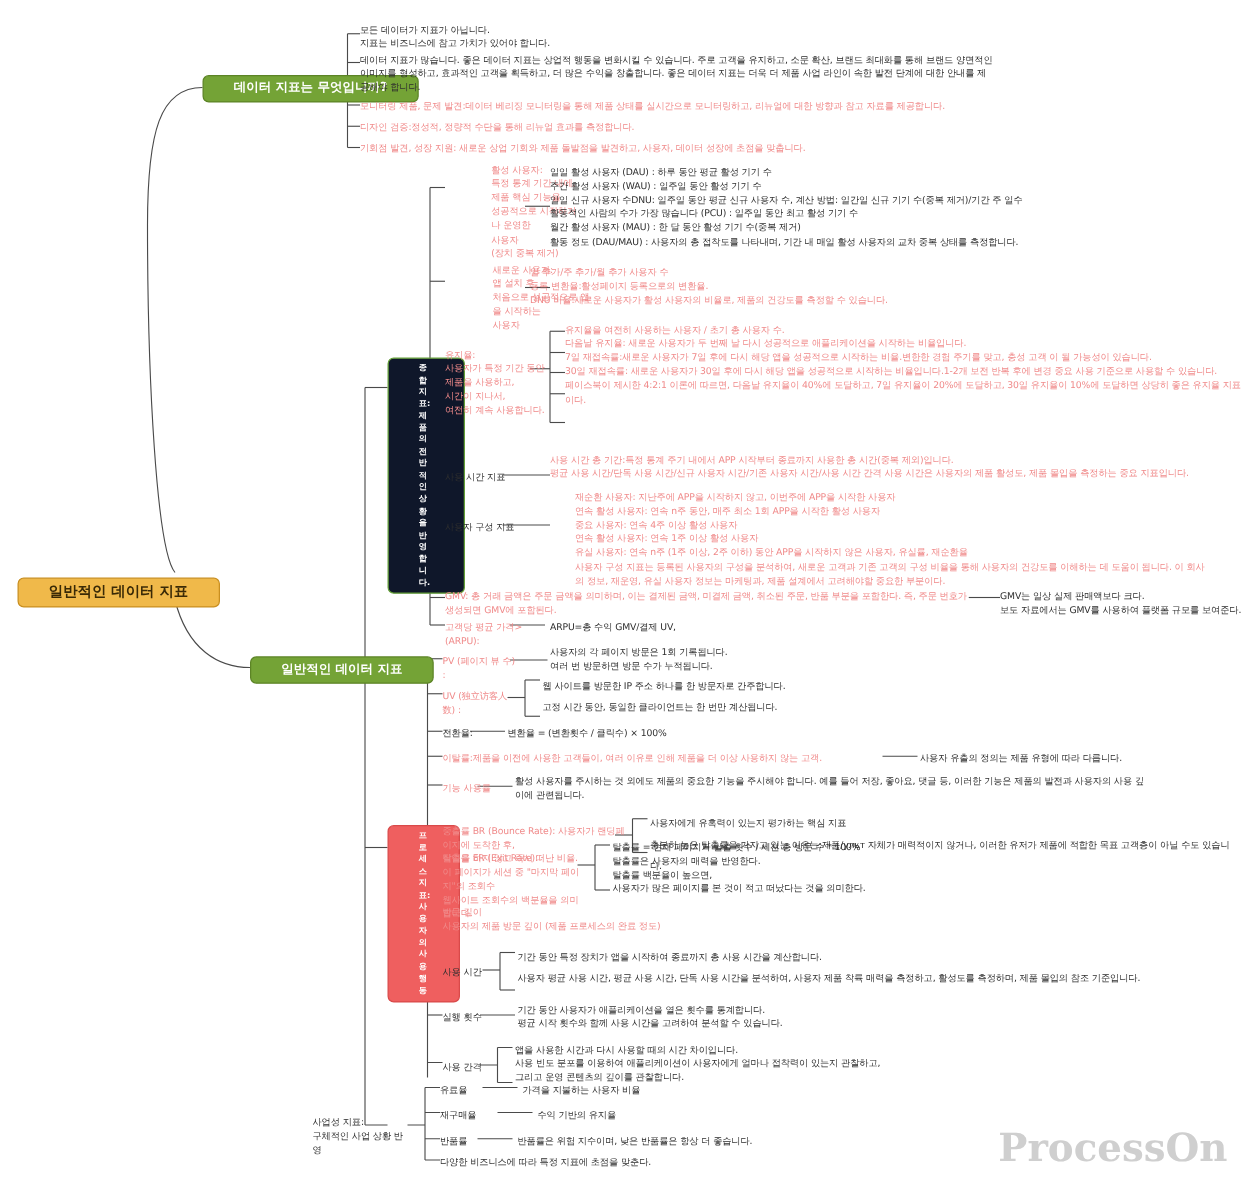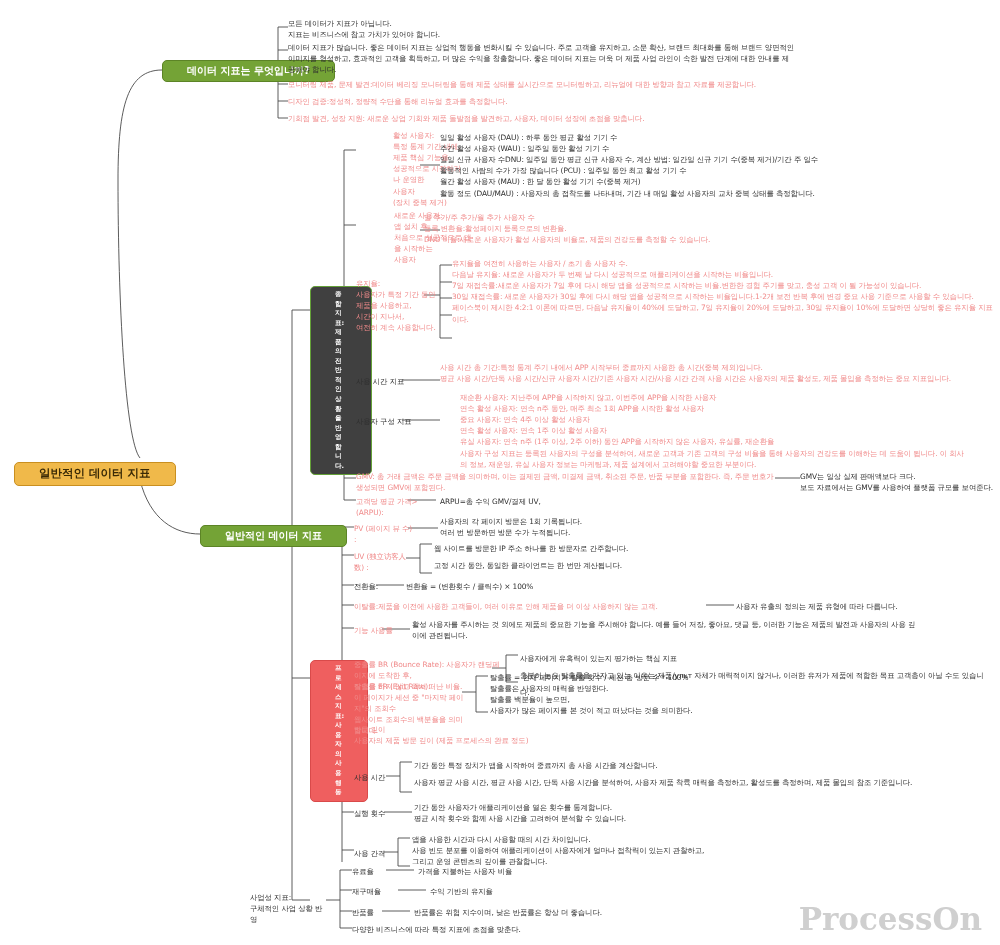--- a/index.html
+++ b/index.html
@@ -21,21 +21,21 @@
     line-height:1.35;white-space:pre-line;
   }
   .box.root{
     background:#f0b94a;border-color:#c98f20;color:#3a2a06;
     font-size:11.5px;
   }
   .box.green{
     background:#74a336;border-color:#5c8426;color:#ffffff;
   }
   .box.greenlite{
-    background:#404040;border-color:#64a038;color:#ffffff;
+    background:#0f172a;border-color:#64a038;color:#ffffff;
     font-weight:bold;
   }
   .box.red{
     background:#ef5f5f;border-color:#d94a4a;color:#ffffff;
   }
 
   
   .txt{
     font-size:7.4px;line-height:1.5;color:#3b3b3b;
     white-space:pre-line;letter-spacing:-0.1px;

